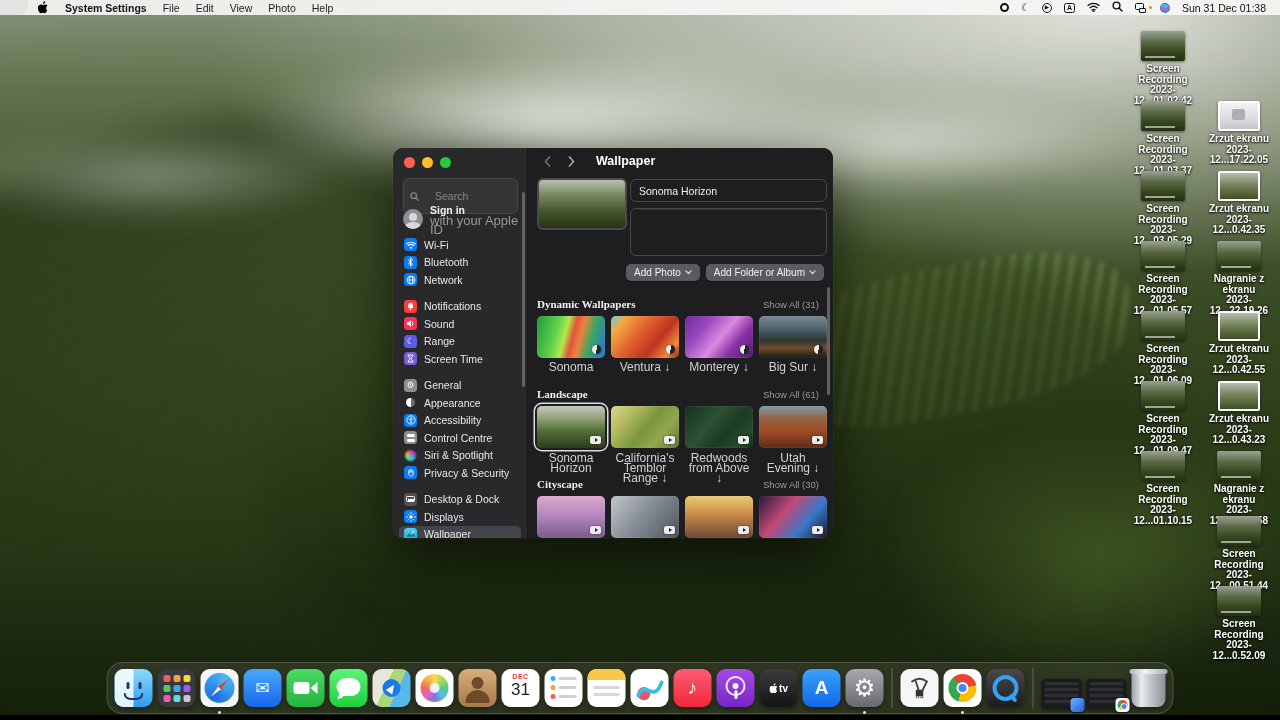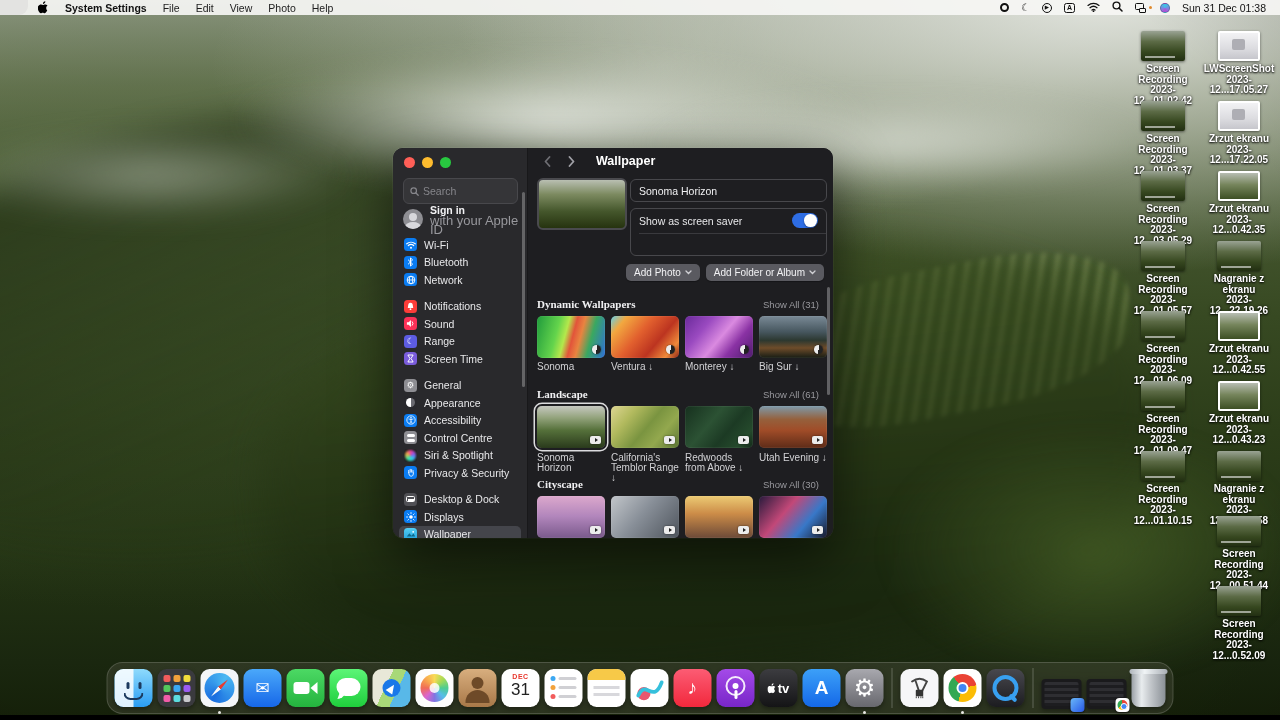--- a/index.html
+++ b/index.html
@@ -69,22 +69,22 @@
   .r1{top:28px} .r2{top:98px} .r3{top:168px} .r4{top:238px} .r5{top:308px} .r6{top:378px} .r7{top:448px} .r8{top:513px} .r9{top:583px}
 
   
   .win { position:absolute; left:393px; top:148px; width:440px; height:390px; z-index:20;
     border-radius:10px; overflow:hidden; box-shadow:0 22px 55px rgba(0,0,0,.6), 0 0 0 .5px rgba(255,255,255,.12);
     display:flex; background:#1e1e21; }
   .sidebar { position:relative; width:135px; flex:none; background:#29292c; border-right:1px solid rgba(0,0,0,.4); }
   .traffic { position:absolute; left:11px; top:9px; display:flex; gap:7px; }
   .tl { width:11px; height:11px; border-radius:50%; }
   .tl.red{background:#ff5f57}.tl.yel{background:#febc2e}.tl.grn{background:#28c840}
-  .search { position:absolute; left:10px; top:30px; width:115px; height:26px; border-radius:6px;
-    background:rgba(255,255,255,.06); border:1px solid #48484c; display:flex; align-items:center; gap:4px; padding:0 6px;
+  .search { position:absolute; left:10px; top:30px; width:115px; height:36px; border-radius:6px;
+    background:rgba(255,255,255,.06); border:1px solid #48484c; display:flex; align-items:center; gap:16px; padding:0 6px;
     color:#86868b; font-size:10.5px; }
   .signin { position:absolute; left:10px; top:56px; display:flex; gap:7px; align-items:center; }
   .avatar { width:20px; height:20px; border-radius:50%; background:#8e8e93; position:relative; overflow:hidden; flex:none; }
   .avatar::before { content:""; position:absolute; left:6px; top:4px; width:8px; height:8px; border-radius:50%; background:#d8d8dc; }
   .avatar::after { content:""; position:absolute; left:2px; top:13px; width:16px; height:10px; border-radius:50%; background:#d8d8dc; }
   .signin .t1 { font-size:10.5px; font-weight:700; color:#f2f2f4; line-height:12px; }
   .signin .t2 { font-size:13px; color:#98989d; line-height:9px; }
   .sb-list { position:absolute; left:6px; top:88px; width:122px; }
   .sb-gap { height:9px; }
   .sb-item { display:flex; align-items:center; gap:7px; height:17.5px; padding:0 5px; border-radius:5px; color:#e8e8ea; font-size:10.5px; }
@@ -125,21 +125,21 @@
   .btn { height:17px; padding:0 8px; border-radius:5px; background:#5a5a60; color:#f2f2f4; font-size:10px;
     display:flex; align-items:center; gap:4px; box-shadow:0 1px 1px rgba(0,0,0,.3); }
 
   .section-head { position:absolute; left:9px; right:14px; display:flex; justify-content:space-between; align-items:baseline; }
   .sec-title { font-size:11px; font-weight:700; color:#f0f0f2;font-family:Liberation Serif, serif; }
   .sec-link { font-size:9.5px; color:#98989d; }
   .thumb-row { position:absolute; left:9px; display:flex; gap:6px; }
   .wp { width:68px; height:42px; border-radius:5px; position:relative; flex:none; box-shadow:inset 0 0 0 .5px rgba(255,255,255,.12); }
   .wp.sel { box-shadow:0 0 0 2px #1e1e21, 0 0 0 3.5px #dcdcde; }
   .wp-lblrow { position:absolute; left:9px; display:flex; gap:6px; }
-  .wp-lbl { width:68px; font-size:10px; line-height:10px; color:#d2d2d5; }
+  .wp-lbl { width:68px; text-align:center; font-size:12px; line-height:10px; color:#d2d2d5; }
   .badge-dyn { position:absolute; right:4px; bottom:4px; width:9px; height:9px; border-radius:50%;
     background:linear-gradient(100deg,#ececec 50%,#222 50%); box-shadow:0 0 2px rgba(0,0,0,.6); }
   .badge-vid { position:absolute; right:4px; bottom:4px; width:11px; height:8px; border-radius:2px; background:#ececec;
     display:flex; align-items:center; justify-content:center; box-shadow:0 0 2px rgba(0,0,0,.6); }
   .badge-vid i { width:0; height:0; border-left:3.5px solid #222; border-top:2.5px solid transparent; border-bottom:2.5px solid transparent; display:block; margin-left:1px; }
   .main-scroll { position:absolute; right:3px; top:139px; width:3px; height:108px; border-radius:2px; background:rgba(255,255,255,.3); }
 
   
   .t-sonoma { background:linear-gradient(105deg,#1f9a3c 0%,#64d44c 30%,#b4e84c 42%,#e2543a 52%,#e88440 62%,#3aa860 76%,#2f6fd8 100%); }
   .t-ventura { background:linear-gradient(130deg,#64d0e8 0%,#f2a840 16%,#e2602e 42%,#bc3420 66%,#f08a3a 86%,#8a2014 100%); }
@@ -203,21 +203,21 @@
   .dk-rem .li b { height:2.5px; flex:1; background:#d0d0d4; border-radius:2px; display:block; }
   .dk-notes { background:#fff; overflow:hidden; }
   .dk-notes::before { content:""; position:absolute; left:0; top:0; right:0; height:11px; background:#f7c948; }
   .dk-notes::after { content:""; position:absolute; left:6px; top:17px; right:6px; height:2.5px; background:#d8d8dc; box-shadow:0 7px 0 #d8d8dc; }
   .dk-freeform { background:#fff; }
   .dk-music { background:linear-gradient(180deg,#fc5c74,#f2283c); font-size:19px; }
   .dk-pod { background:linear-gradient(180deg,#a44ae8,#7826c8); }
   .dk-pod .ring { position:absolute; left:9px; top:7px; width:20px; height:20px; border:2.5px solid #fff; border-radius:50%; opacity:.9; }
   .dk-pod .core { position:absolute; left:16px; top:14px; width:6px; height:6px; border-radius:50%; background:#fff; }
   .dk-pod .stem { position:absolute; left:17.5px; top:21px; width:3px; height:9px; border-radius:2px; background:#fff; }
-  .dk-tv { background:linear-gradient(180deg,#3c3c40,#141416); color:#fff; font-size:13px; font-weight:700; }
+  .dk-tv { background:linear-gradient(180deg,#3c3c40,#141416); color:#fff; font-size:10px; font-weight:700; }
   .dk-tv .lbl { display:flex; align-items:center; gap:1px; }
   .dk-appstore { background:linear-gradient(180deg,#3ca0f8,#1468e8); font-size:19px; font-weight:700; }
   .dk-settings { background:linear-gradient(180deg,#a8a8ae,#68686e); font-size:24px; color:#ececf0; }
   .dk-caliper { background:#f6f6f8; }
   .dk-chrome { background:#fff; }
   .dk-chrome .ring { position:absolute; inset:5px; border-radius:50%;
     background:conic-gradient(from -40deg,#ea4335 0 33%,#fbbc05 33% 66%,#34a853 66% 100%); }
   .dk-chrome .core { position:absolute; left:13px; top:13px; width:12px; height:12px; border-radius:50%; background:#4285f4; border:2px solid #fff; }
   .dk-qt { background:linear-gradient(180deg,#48484e,#1c1c20); }
   .dk-qt .q { position:absolute; inset:6px; border:4.5px solid #38a0f0; border-radius:50%; }
@@ -287,26 +287,20 @@
     </div>
   </div>
   <div class="shape frame-corner"></div>
 
   <div class="di r1 c1">
       <div class="thumbwrap">
         <div class="thumb rec"></div>
       </div>
       <div class="lbl"><span>Screen Recording</span><br><span>2023-12...01.02.42</span></div>
     </div>
-  <div class="di r1 c2">
-      <div class="thumbwrap">
-        <div class="thumb shot light"></div>
-      </div>
-      <div class="lbl"><span>LWScreenShot</span><br><span>2023-12...17.05.27</span></div>
-    </div>
   <div class="di r2 c1">
       <div class="thumbwrap">
         <div class="thumb rec"></div>
       </div>
       <div class="lbl"><span>Screen Recording</span><br><span>2023-12...01.03.37</span></div>
     </div>
   <div class="di r2 c2">
       <div class="thumbwrap">
         <div class="thumb shot light"></div>
       </div>
@@ -561,24 +555,20 @@
             </svg>
           </span>
         <span class="hdr-title">Wallpaper</span>
       </div>
 
       <div class="cur-thumb"></div>
       <div class="name-field">
           <span>Sonoma Horizon</span>
         </div>
       <div class="toggle-card">
-        <div class="trow">
-          <span>Show as screen saver</span>
-          <span class="switch"></span>
-        </div>
         <div class="tdiv"></div>
       </div>
       <div class="btn-row">
         <span class="btn">
             <span>Add Photo</span>
             <svg width="7" height="5" viewBox="0 0 7 5">
               <path d="M1 1l2.5 2.5L6 1" fill="none" stroke="#d0d0d4" stroke-width="1.3" stroke-linecap="round"></path>
             </svg>
           </span>
         <span class="btn">

